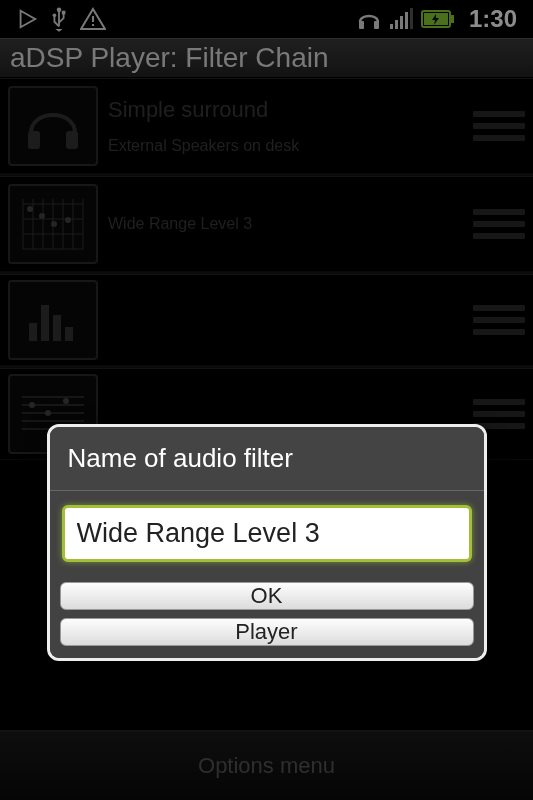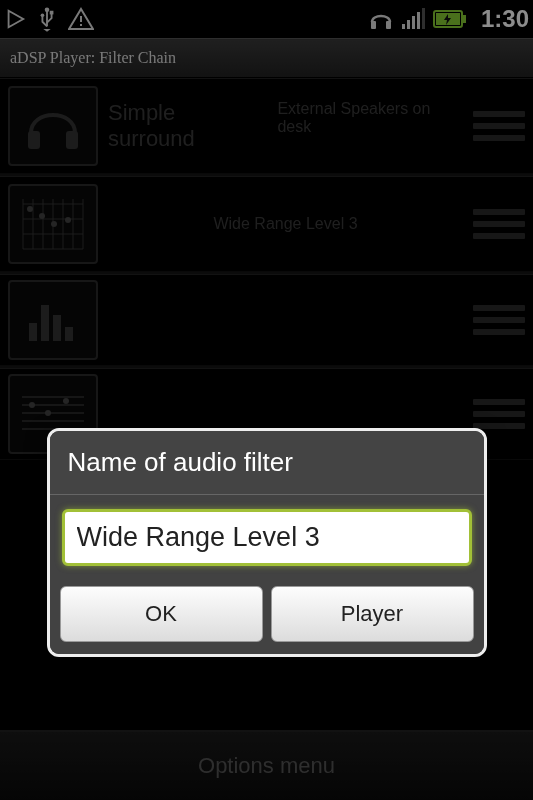--- a/index.html
+++ b/index.html
@@ -11,37 +11,37 @@
   position: relative;
 }
 
 
 .status-bar {
   height: 38px;
   background: #000;
   display: flex;
   align-items: center;
   justify-content: space-between;
-  padding: 0 4px;
+  padding: 0 16px;
 }
 .status-left { display: flex; align-items: center; gap: 10px; }
 .status-right { display: flex; align-items: center; gap: 8px; }
 .status-right .time { font-size: 24px; font-weight: bold; color: #fff; margin-left: 6px; }
 
 
 .app-title-bar {
   height: 40px;
   background: linear-gradient(#3a3a3a, #222);
   border-top: 1px solid #555;
   border-bottom: 1px solid #000;
   display: flex;
   align-items: center;
   padding: 0 10px;
 }
-.app-title-bar span { font-size: 16px; color: #ddd; font-family: Liberation Serif, serif; }
+.app-title-bar span { font-size: 28px; color: #ddd; }
 
 
 .filter-list { }
 .filter-item {
   display: flex;
   align-items: center;
   height: 96px;
   border-top: 1px solid #222;
   border-bottom: 1px solid #111;
   padding: 0 8px;
@@ -54,21 +54,21 @@
   border-radius: 4px;
   background: #0a0a0a;
   flex-shrink: 0;
   display: flex;
   align-items: center;
   justify-content: center;
 }
 .filter-text {
   flex: 1;
   display: flex;
-  flex-direction: row;
+  flex-direction: column;
   justify-content: center;
   gap: 14px;
 }
 .filter-title { font-size: 22px; color: #555; }
 .filter-subtitle { font-size: 16px; color: #444; }
 .drag-handle {
   width: 52px;
   height: 44px;
   display: flex;
   flex-direction: column;
@@ -144,20 +144,21 @@
   outline: none;
   font-size: 27px;
   color: #222;
   background: transparent;
 }
 .dialog-buttons {
   display: flex;
   gap: 8px;
   padding: 10px 10px 12px;
   background: #424242;
+  flex-direction: column;
 }
 .dlg-btn {
   flex: 1;
   height: 56px;
   background: linear-gradient(#fdfdfd, #dcdcdc);
   border: 1px solid #999;
   border-radius: 6px;
   font-size: 22px;
   color: #222;
   cursor: pointer;

